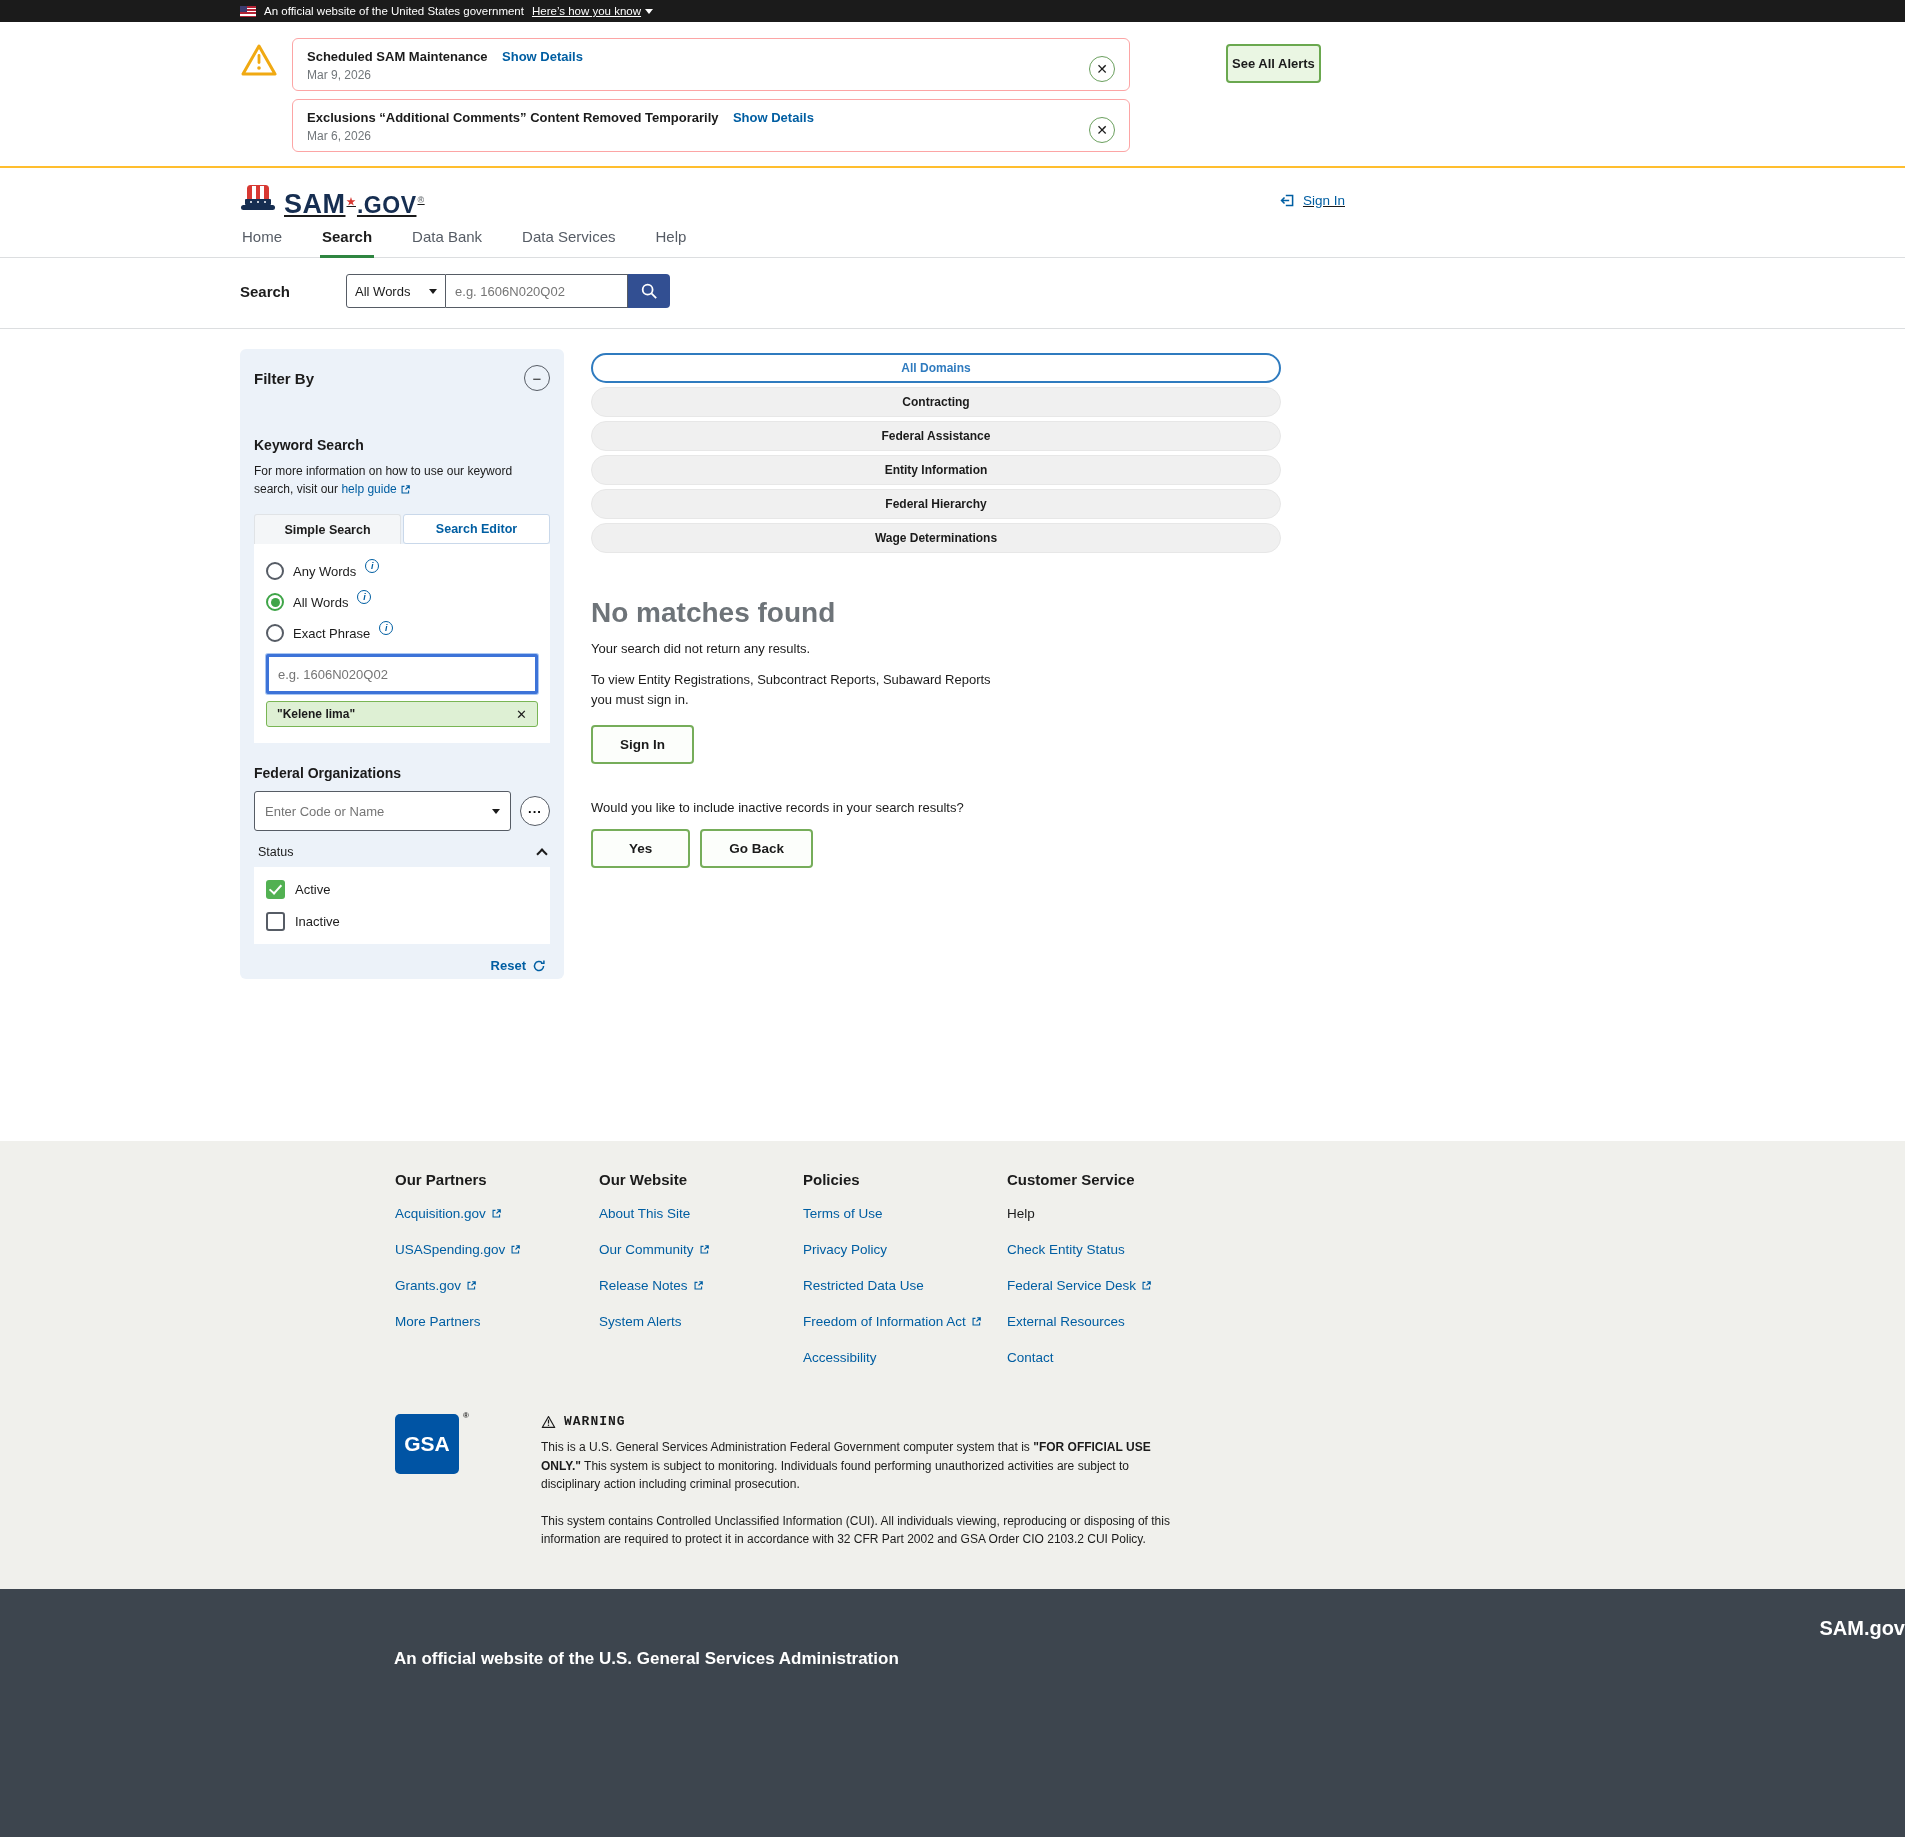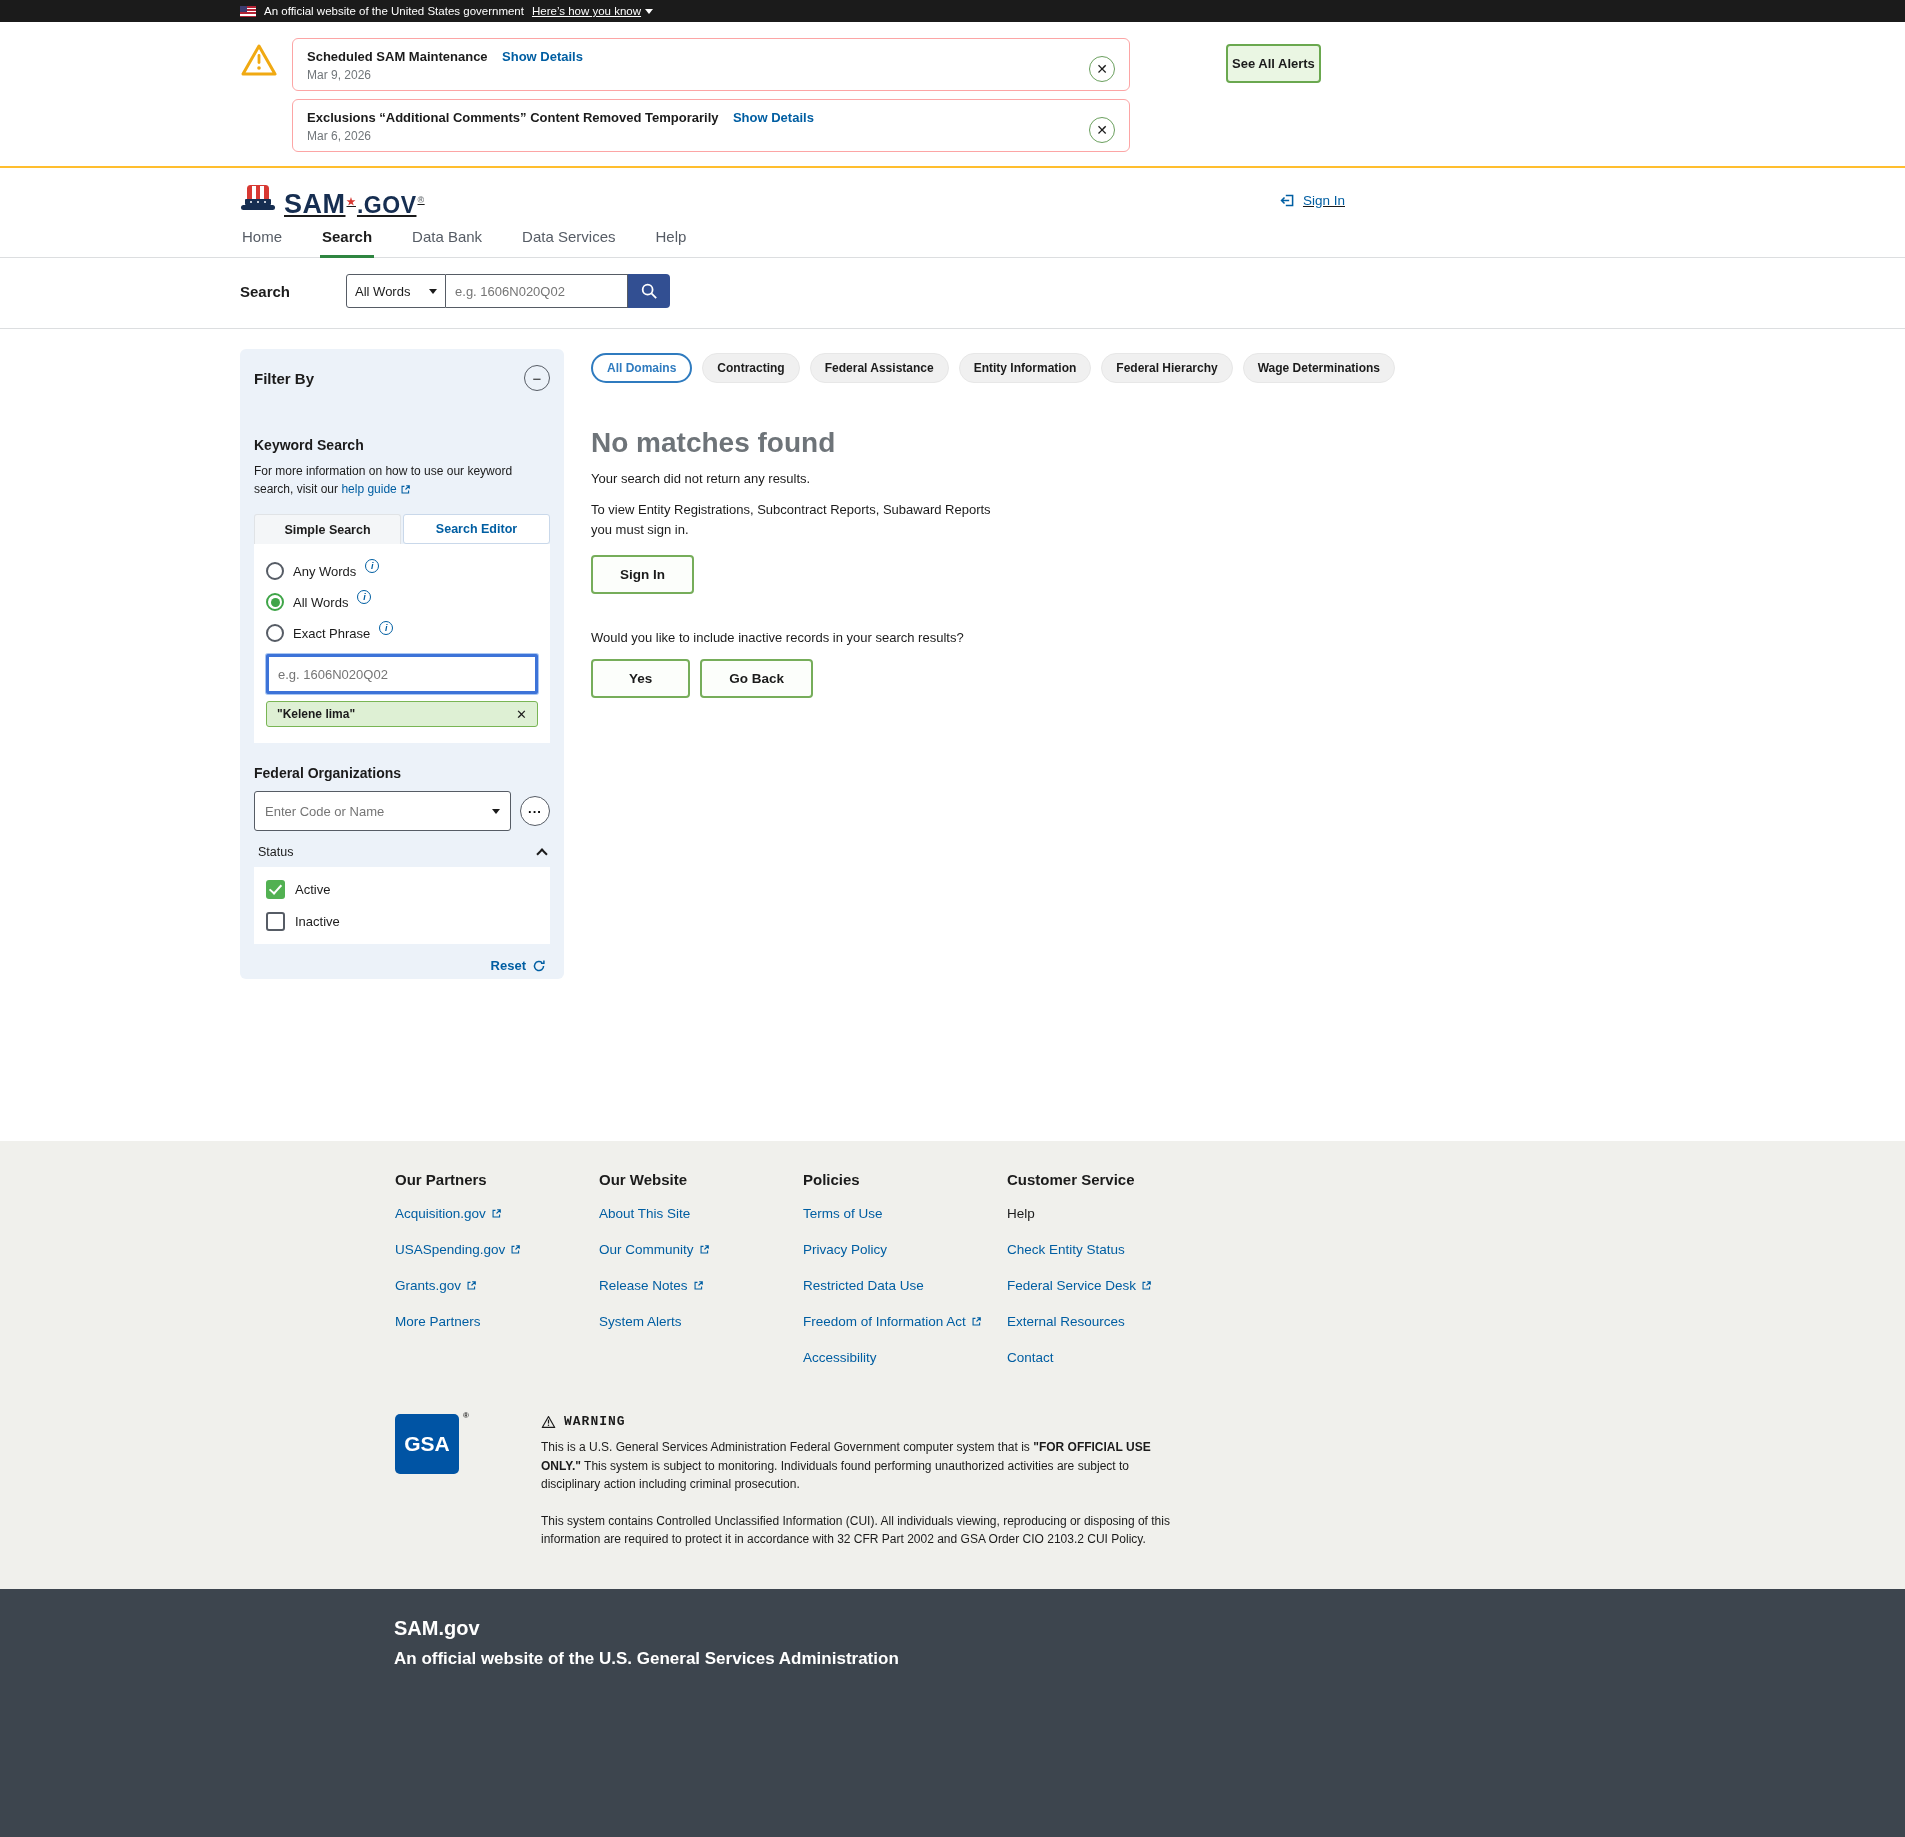--- a/index.html
+++ b/index.html
@@ -116,21 +116,21 @@
   .cbox { width:19px; height:19px; border-radius:3px; flex:none; position:relative; }
   .cbox.checked { background:#52b152; }
   .cbox.checked::after { content:""; position:absolute; left:6px; top:2px; width:5px; height:10px;
     border-right:2.2px solid #fff; border-bottom:2.2px solid #fff; transform:rotate(42deg); }
   .cbox.unchecked { background:#fff; border:2px solid #565c65; }
   .reset-row { display:flex; justify-content:flex-end; align-items:center; gap:6px; padding:14px 4px 2px;
     color:#005ea2; font-weight:bold; font-size:13px; }
 
   
   .results { width: 690px; padding-top:4px; }
-  .pills { display:flex; gap:10px; }
+  .pills { display:flex; gap:4px;flex-direction:column; }
   .pill { height:30px; padding:0 14px; border-radius:16px; display:flex; align-items:center; justify-content:center;
     font-size:12px; font-weight:bold; background:#f0f0f0; color:#1b1b1b; border:1px solid #e7e7e7; white-space:nowrap; }
   .pill.active { background:#fff; border:2px solid #2f7bbf; color:#2f7bbf; }
   .nm-title { font-size:28px; font-weight:bold; color:#6e7479; margin:44px 0 12px; }
   .nm-sub { font-size:13px; margin-bottom:4px; }
   .nm-hint { font-size:13px; max-width:404px; line-height:1.5; margin-top:14px; }
   .btn-green { display:inline-block; border:2px solid #76ad5a; background:#fcfefb; border-radius:4px;
     font-weight:bold; font-size:13.5px; color:#1b1b1b; padding:10px 27px; font-family:"Liberation Sans", sans-serif; }
   .signin-big { margin-top:16px; }
   .inactive-q { font-size:13px; margin-top:36px; }
@@ -145,21 +145,21 @@
   .gsa-warning { display:flex; gap:82px; margin-top:28px; }
   .gsa-box { width:64px; height:60px; background:#0054a4; border-radius:5px; color:#fff; font-weight:bold; font-size:21px;
     display:flex; align-items:center; justify-content:center; position:relative; flex:none; }
   .gsa-reg { position:absolute; top:-3px; right:-10px; color:#1b1b1b; font-size:8px; }
   .warn-block { width:645px; }
   .warn-head { display:flex; align-items:center; gap:8px; font-family:"Liberation Mono", monospace;
     font-weight:bold; font-size:13px; letter-spacing:1px; }
   .warn-p { font-size:12px; line-height:1.55; margin-top:9px; }
   .warn-p + .warn-p { margin-top:18px; }
   .footer-dark { background:#3d454e; color:#fff; padding:28px 0 0 394px; min-height:418px; }
-  .fd-title { font-size:20px; font-weight:bold; margin-bottom:9px; }
+  .fd-title { font-size:20px; font-weight:bold; margin-bottom:9px;text-align:right; }
   .fd-sub { font-size:17px; font-weight:bold; }
 
   .ext-icon { display:inline-block; }
 </style>
 </head>
 <body>
 
 <div class="gov-banner">
   <span class="flag"></span>
   <span>An official website of the United States government</span>

